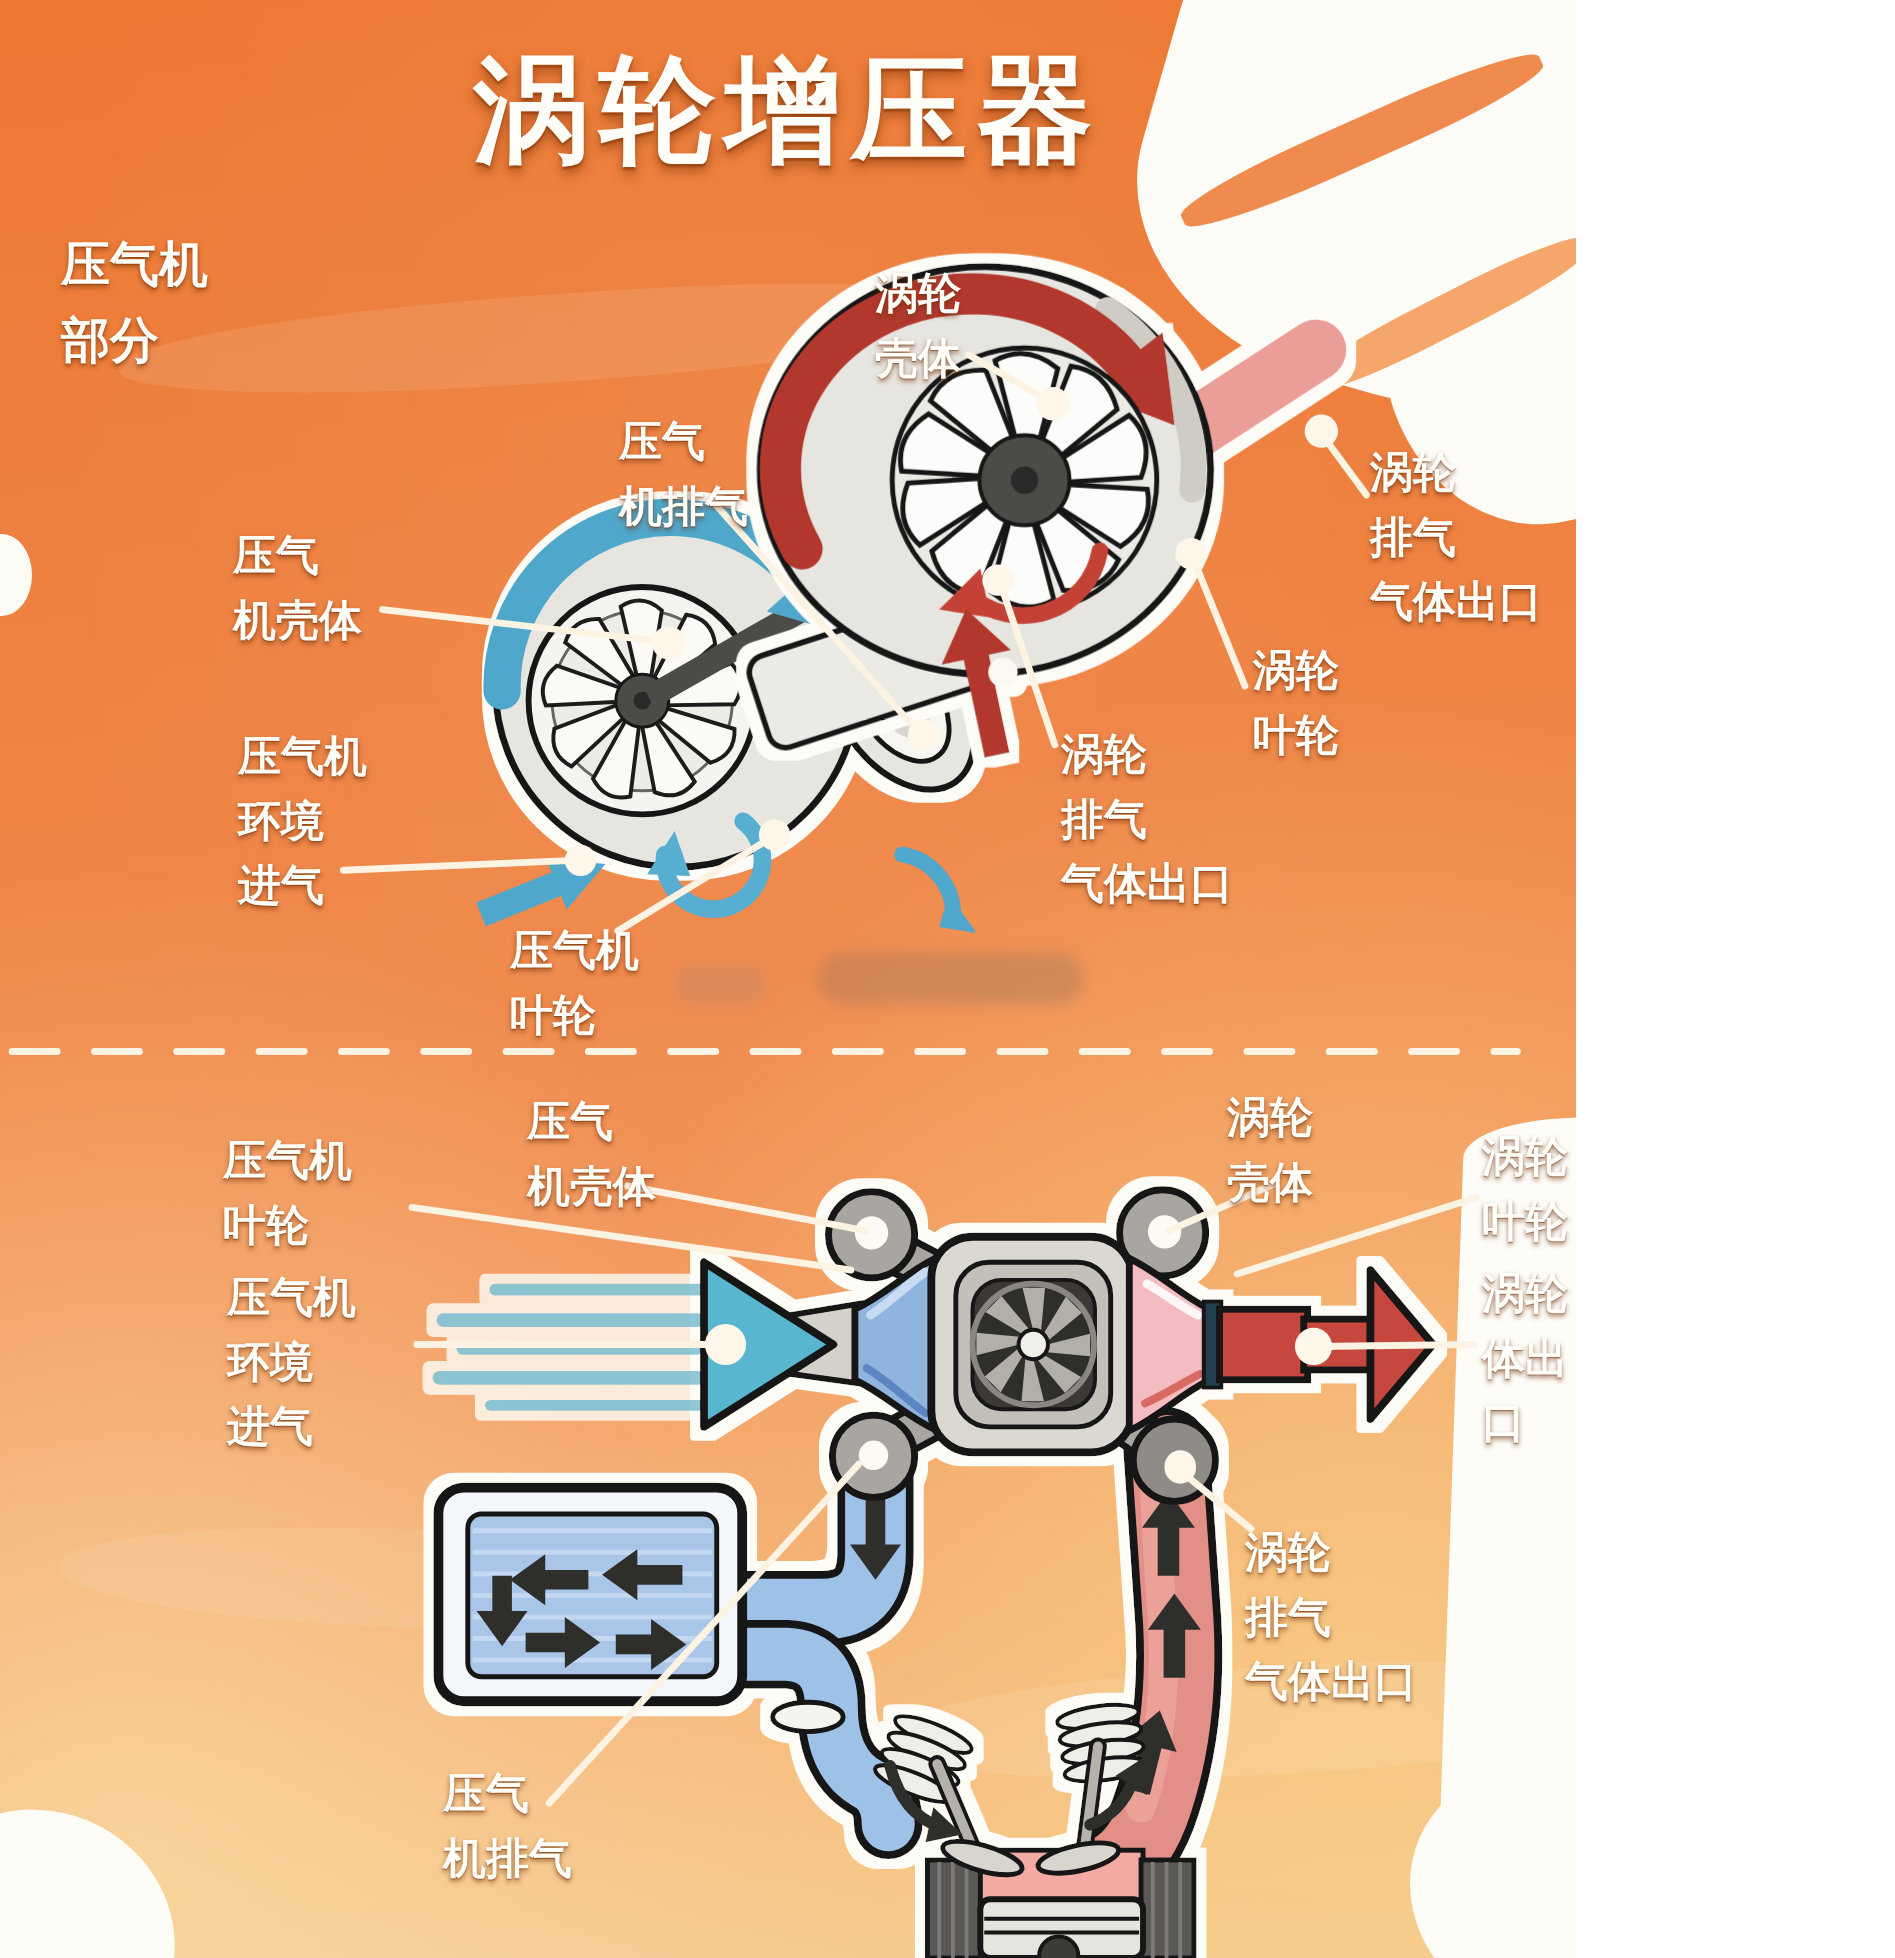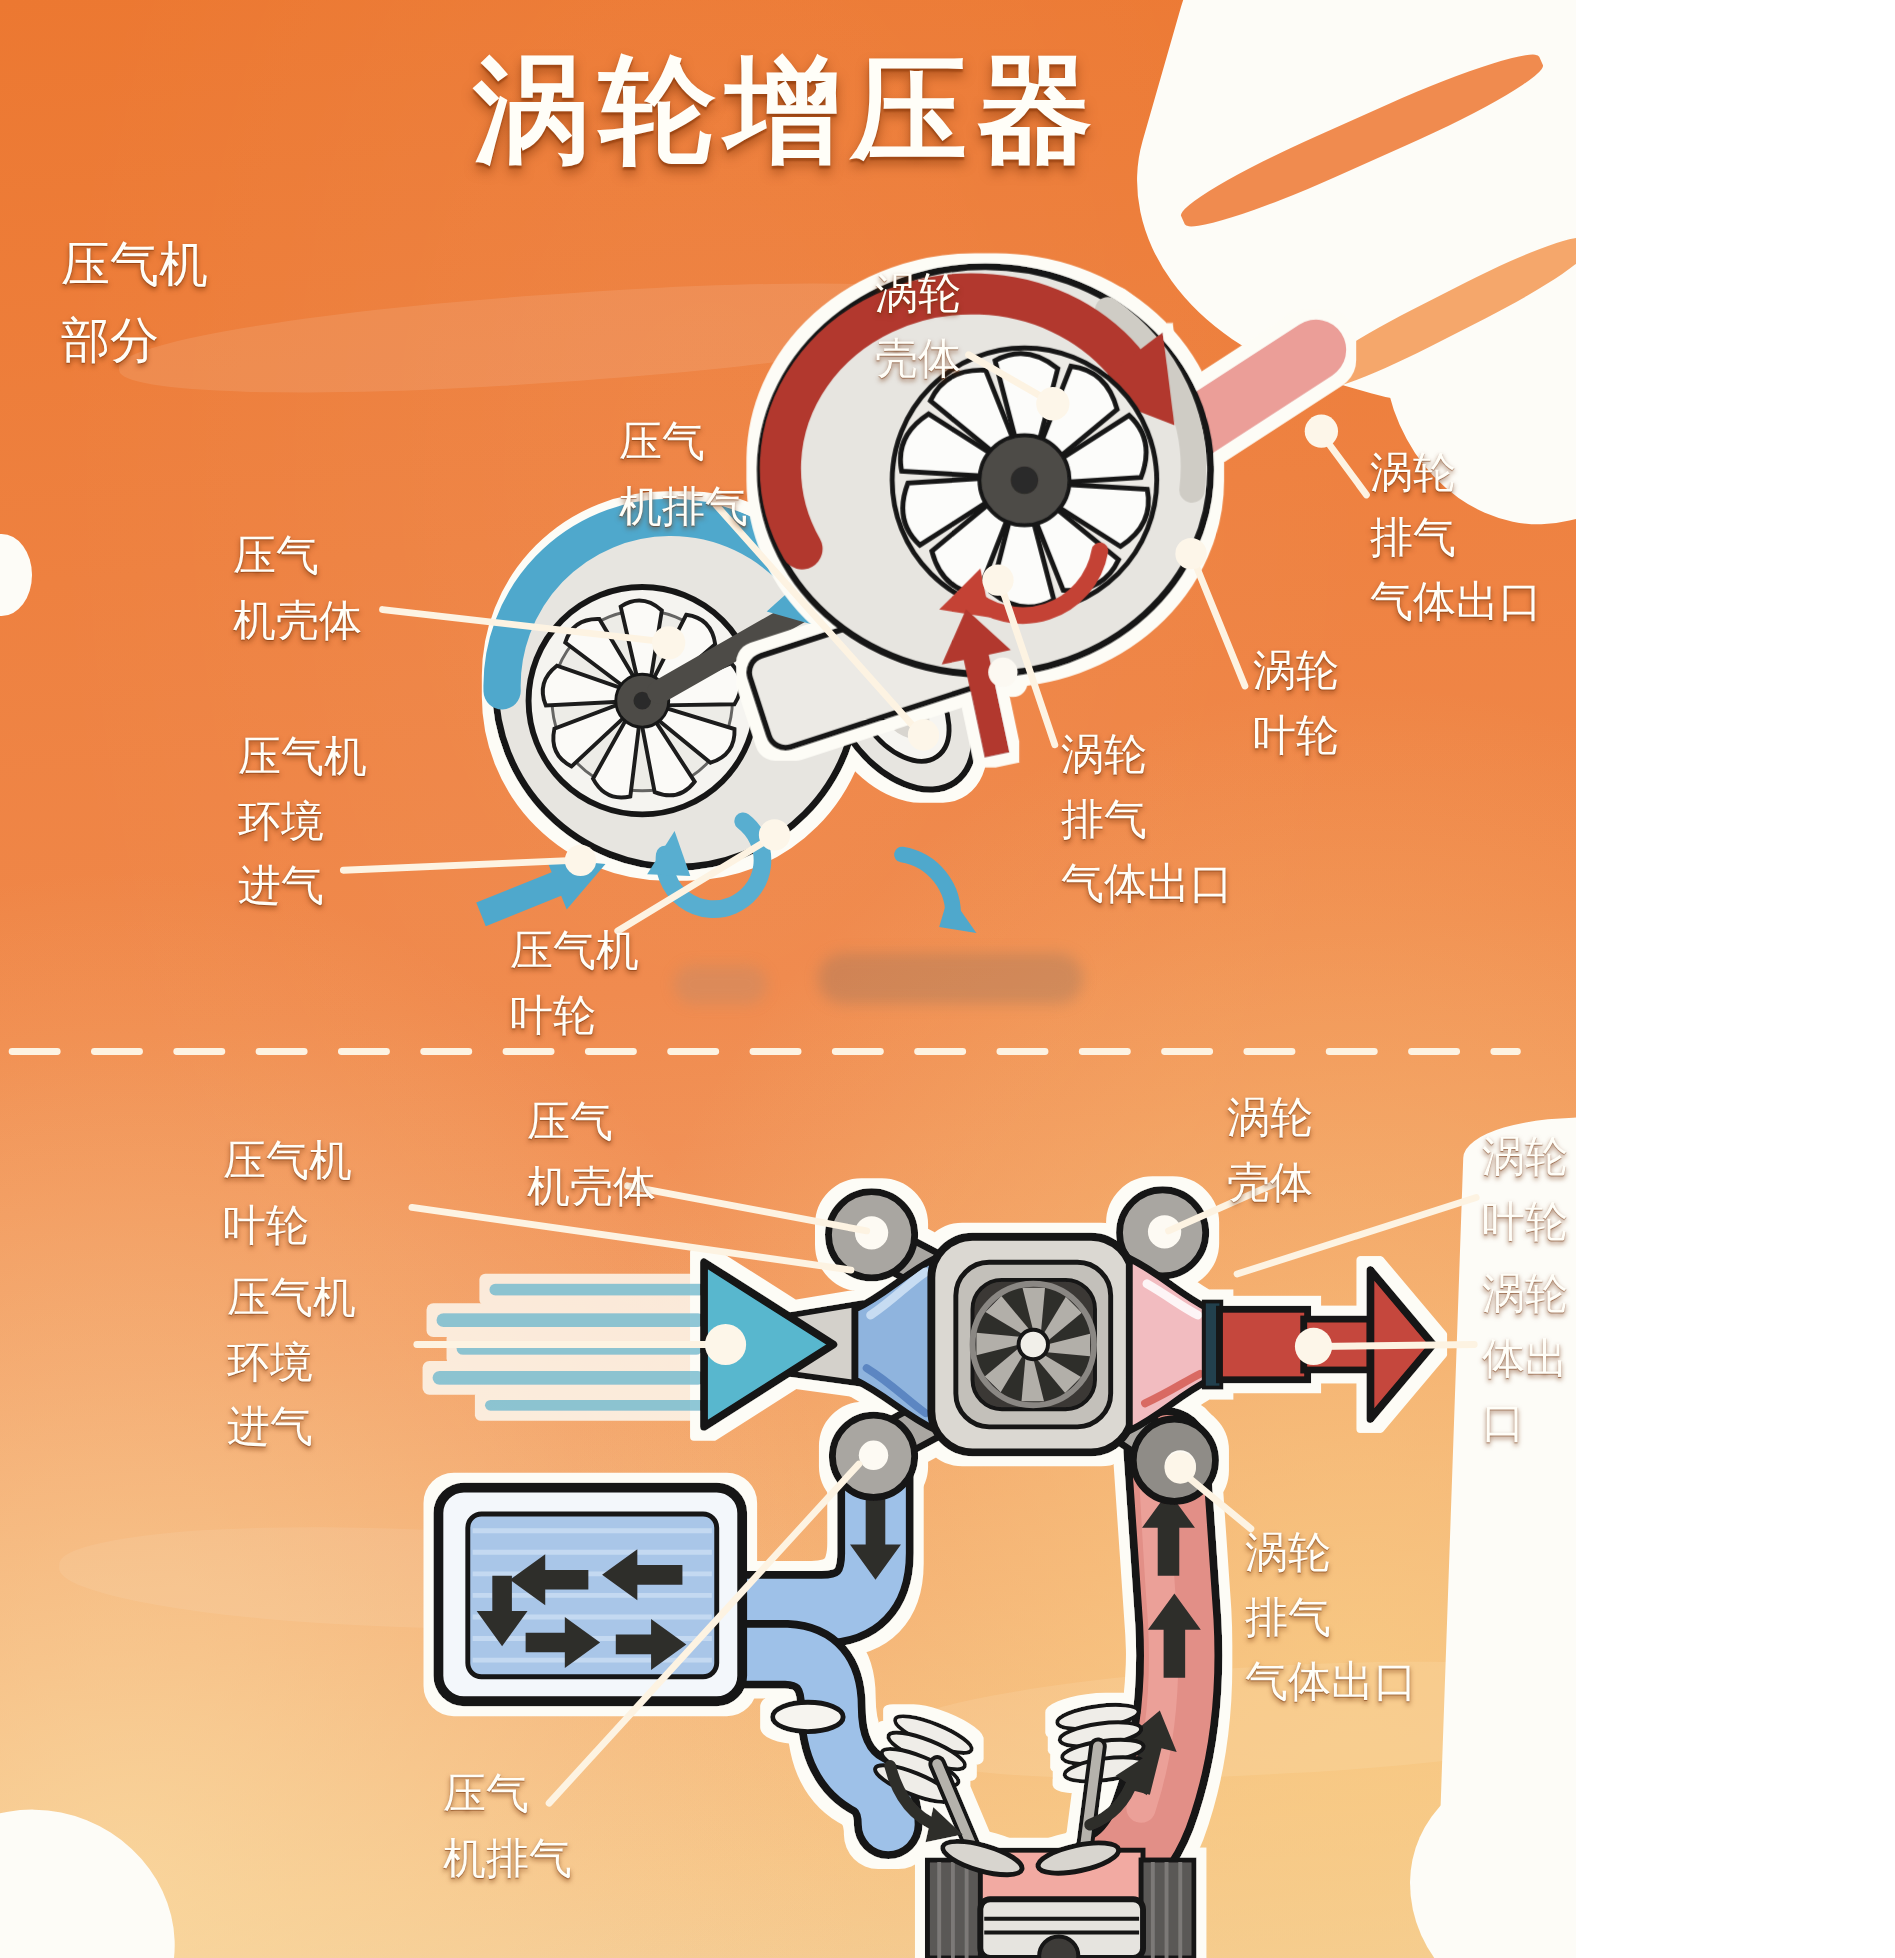--- a/index.html
+++ b/index.html
@@ -18,21 +18,21 @@
   .streak{position:absolute; background:rgba(255,255,255,.10); border-radius:48%; pointer-events:none;}
   .tear{position:absolute; background:#fdfcf7; pointer-events:none;}
   .brush{position:absolute; pointer-events:none;}
   .wm{position:absolute; background:rgba(125,108,96,.28); filter:blur(6.9px); border-radius:29px;}
   svg{position:absolute; left:0; top:0;}
   .ttl{
     position:absolute; left:50%; top:33px; transform:translateX(-50%);
     font-size:116px; font-weight:bold; color:#fffef8; letter-spacing:9.8px; white-space:nowrap;
     text-shadow:0 6.9px 11.8px rgba(112,42,2,.5), 0 2.9px 2px rgba(140,55,8,.55);
   }
-  .lbl{position:absolute; color:#fffef8; font-weight:normal; font-size:43px; line-height:1;
+  .lbl{position:absolute; color:#fffef8; font-weight:bold; font-size:43px; line-height:1;
     text-shadow:0 2.9px 4.9px rgba(112,45,5,.6), 0 1px 1px rgba(112,45,5,.55); white-space:nowrap;}
   .lbl span{display:block; margin-bottom:21.6px;}
   .lbl.head{font-size:49px;}
   .lbl.head span{margin-bottom:27.4px;}
 </style>
 </head>
 <body>
 
 <div id="canvas">
 

